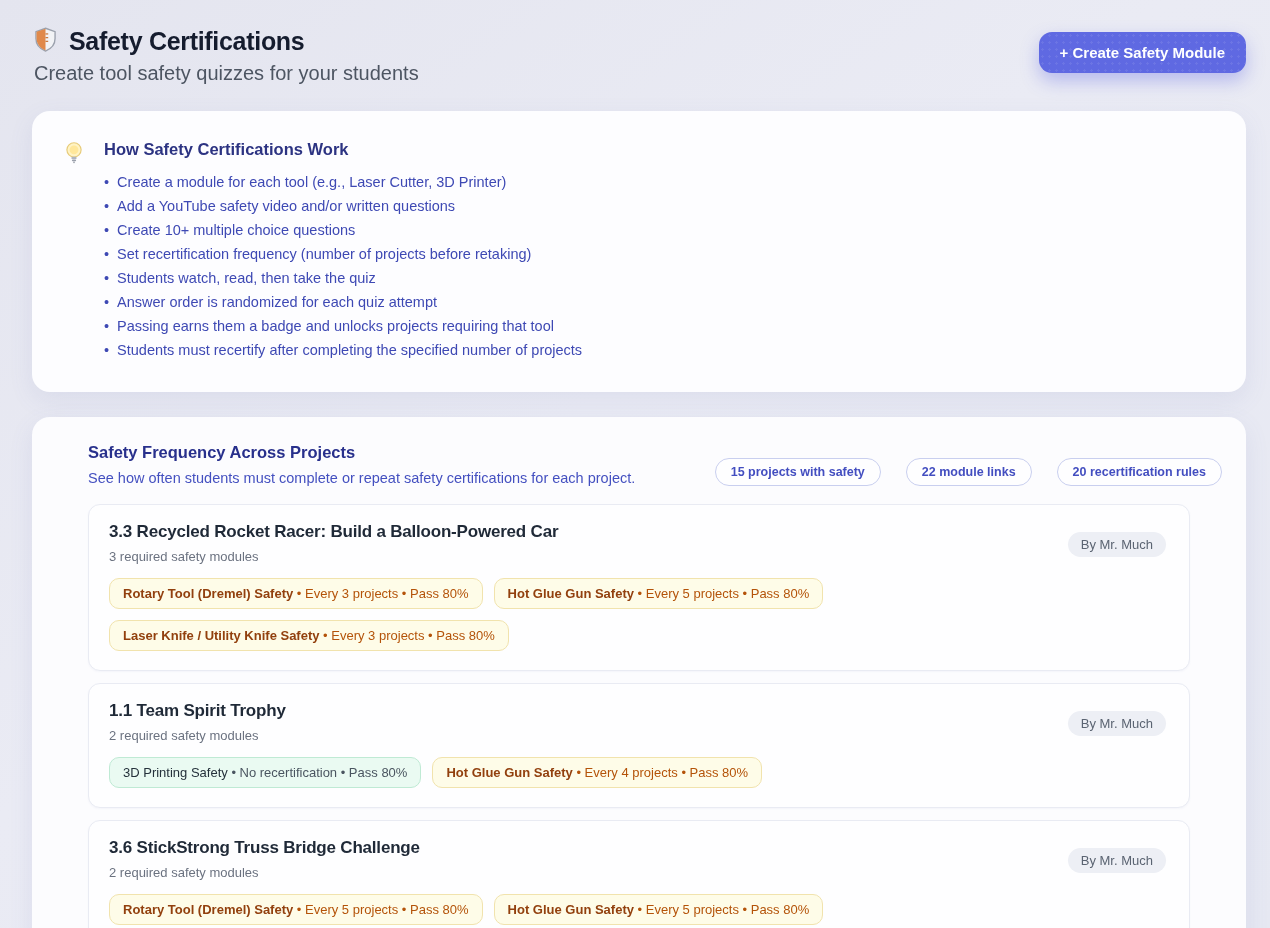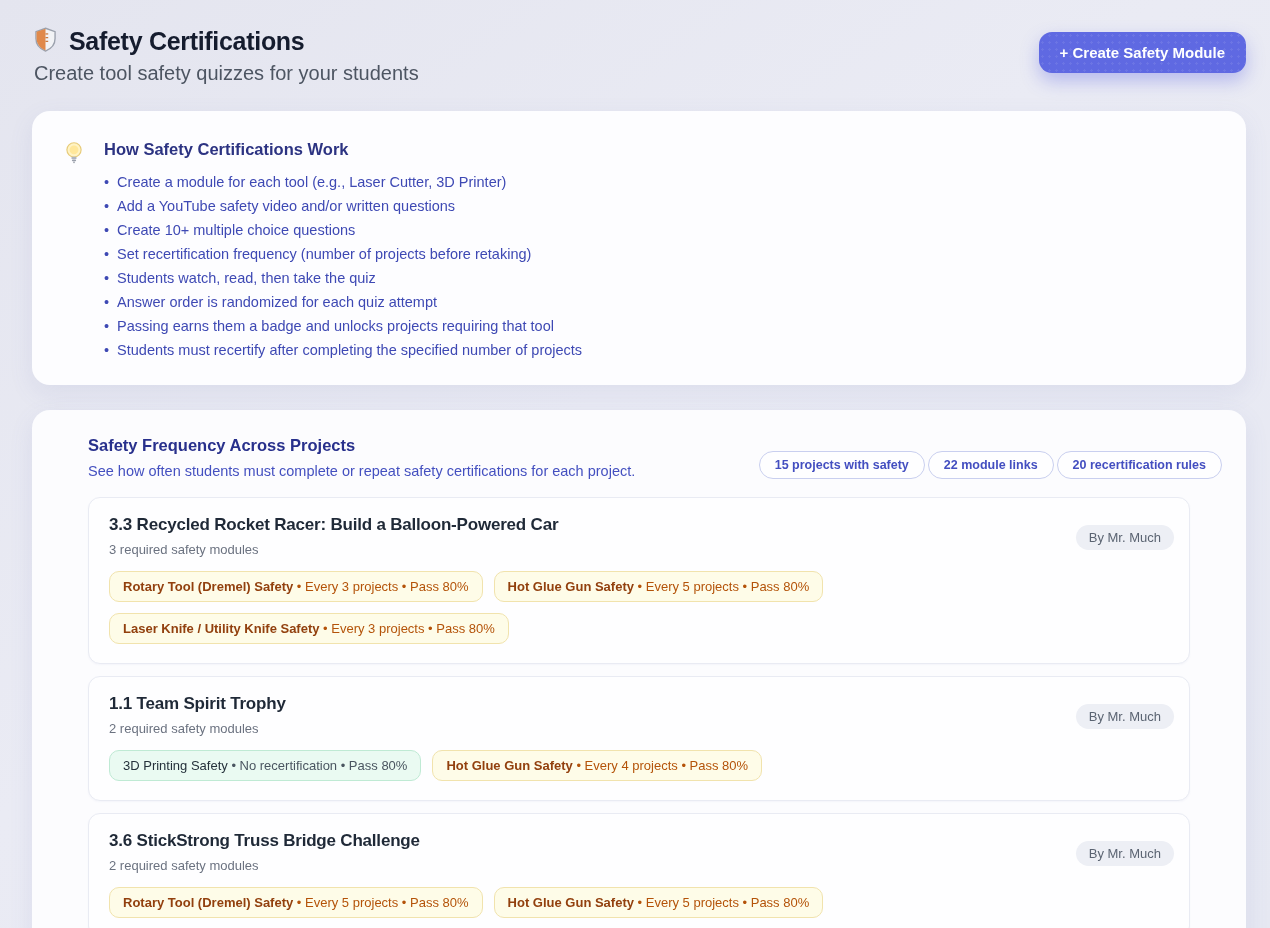--- a/index.html
+++ b/index.html
@@ -25,41 +25,41 @@
   }
   .create-btn::after {
     content:""; position:absolute; inset:0; border-radius:inherit;
     background-image:radial-gradient(circle, rgba(255,255,255,.5) 1px, transparent 1.4px);
     background-size:7px 7px; opacity:.16; pointer-events:none;
   }
 
   
   .info-card {
     margin-top:26px; background:#fdfdff; border-radius:18px;
-    padding:26px 28px 23px; display:flex; gap:16px;
+    padding:26px 28px 30px; display:flex; gap:16px;
     box-shadow:0 8px 24px rgba(100,110,180,.10);
   }
   .info-icon { flex:0 0 auto; margin-top:2px; }
   .info-title { font-size:16.5px; font-weight:700; color:#2c3382; margin:3px 0 11px; }
   .info-list { list-style:none; }
   .info-list li {
     font-size:14.5px; color:var(--indigo-text,#3e49b4); line-height:24px;
   }
   .info-list li::before { content:"•"; margin-right:8px; }
 
   
   .section-card {
     margin-top:25px; background:#fcfcfe; border-radius:18px 18px 0 0;
     padding:26px 24px 40px;
     box-shadow:0 8px 24px rgba(100,110,180,.10);
   }
   .section-head { display:flex; justify-content:space-between; align-items:flex-end; }
   .section-title { font-size:16.5px; font-weight:700; color:var(--heading-indigo,#28308c); margin-left:32px; }
   .section-subtitle { font-size:14.5px; color:#4450c0; margin:8px 0 0 32px; }
-  .stats { display:flex; gap:3px; margin-top:2px; }
+  .stats { display:flex; gap:25px; margin-top:2px; }
   .stat-pill {
     background:#fefeff; border:1px solid #c9cfef; border-radius:999px;
     padding:6px 15px; font-size:12.5px; font-weight:600; color:#434ec0; white-space:nowrap;
   }
 
   
   .project-list { display:flex; flex-direction:column; gap:12px; margin:18px 32px 0; }
   .project-card {
     position:relative; background:#fefeff; border:1px solid #e9ebf3;
     border-radius:12px; padding:17px 20px 19px; cursor:pointer;
@@ -67,21 +67,21 @@
   }
   .project-title { font-size:17px; font-weight:700; color:#1f2937; letter-spacing:-0.2px; }
   .project-modules { font-size:13px; color:#6b7280; margin-top:7px; }
   .badge-row { display:flex; flex-wrap:wrap; gap:11px; margin-top:14px; }
   .badge { border-radius:10px; padding:7px 13px; font-size:13px; border:1px solid; white-space:nowrap; }
   .badge.amber { background:var(--amber-bg,#fefce8); border-color:var(--amber-border,#f1e3ad); color:var(--amber-detail,#b45309); }
   .badge.amber .badge-name { color:var(--amber-text,#92400e); font-weight:700; }
   .badge.green { background:var(--green-bg,#eafaf2); border-color:var(--green-border,#bfead4); color:#4a5560; }
   .badge.green .badge-name { color:#25313b; font-weight:400; }
   .author-pill {
-    position:absolute; top:27px; right:15px;
+    position:absolute; top:27px; right:23px;
     background:var(--gray-pill-bg,#edeff5); color:#5b6472;
     font-size:13px; padding:5px 13px; border-radius:999px;
   }
 </style>
 </head>
 <body>
 
 <div class="page">
 
   <div class="header">

